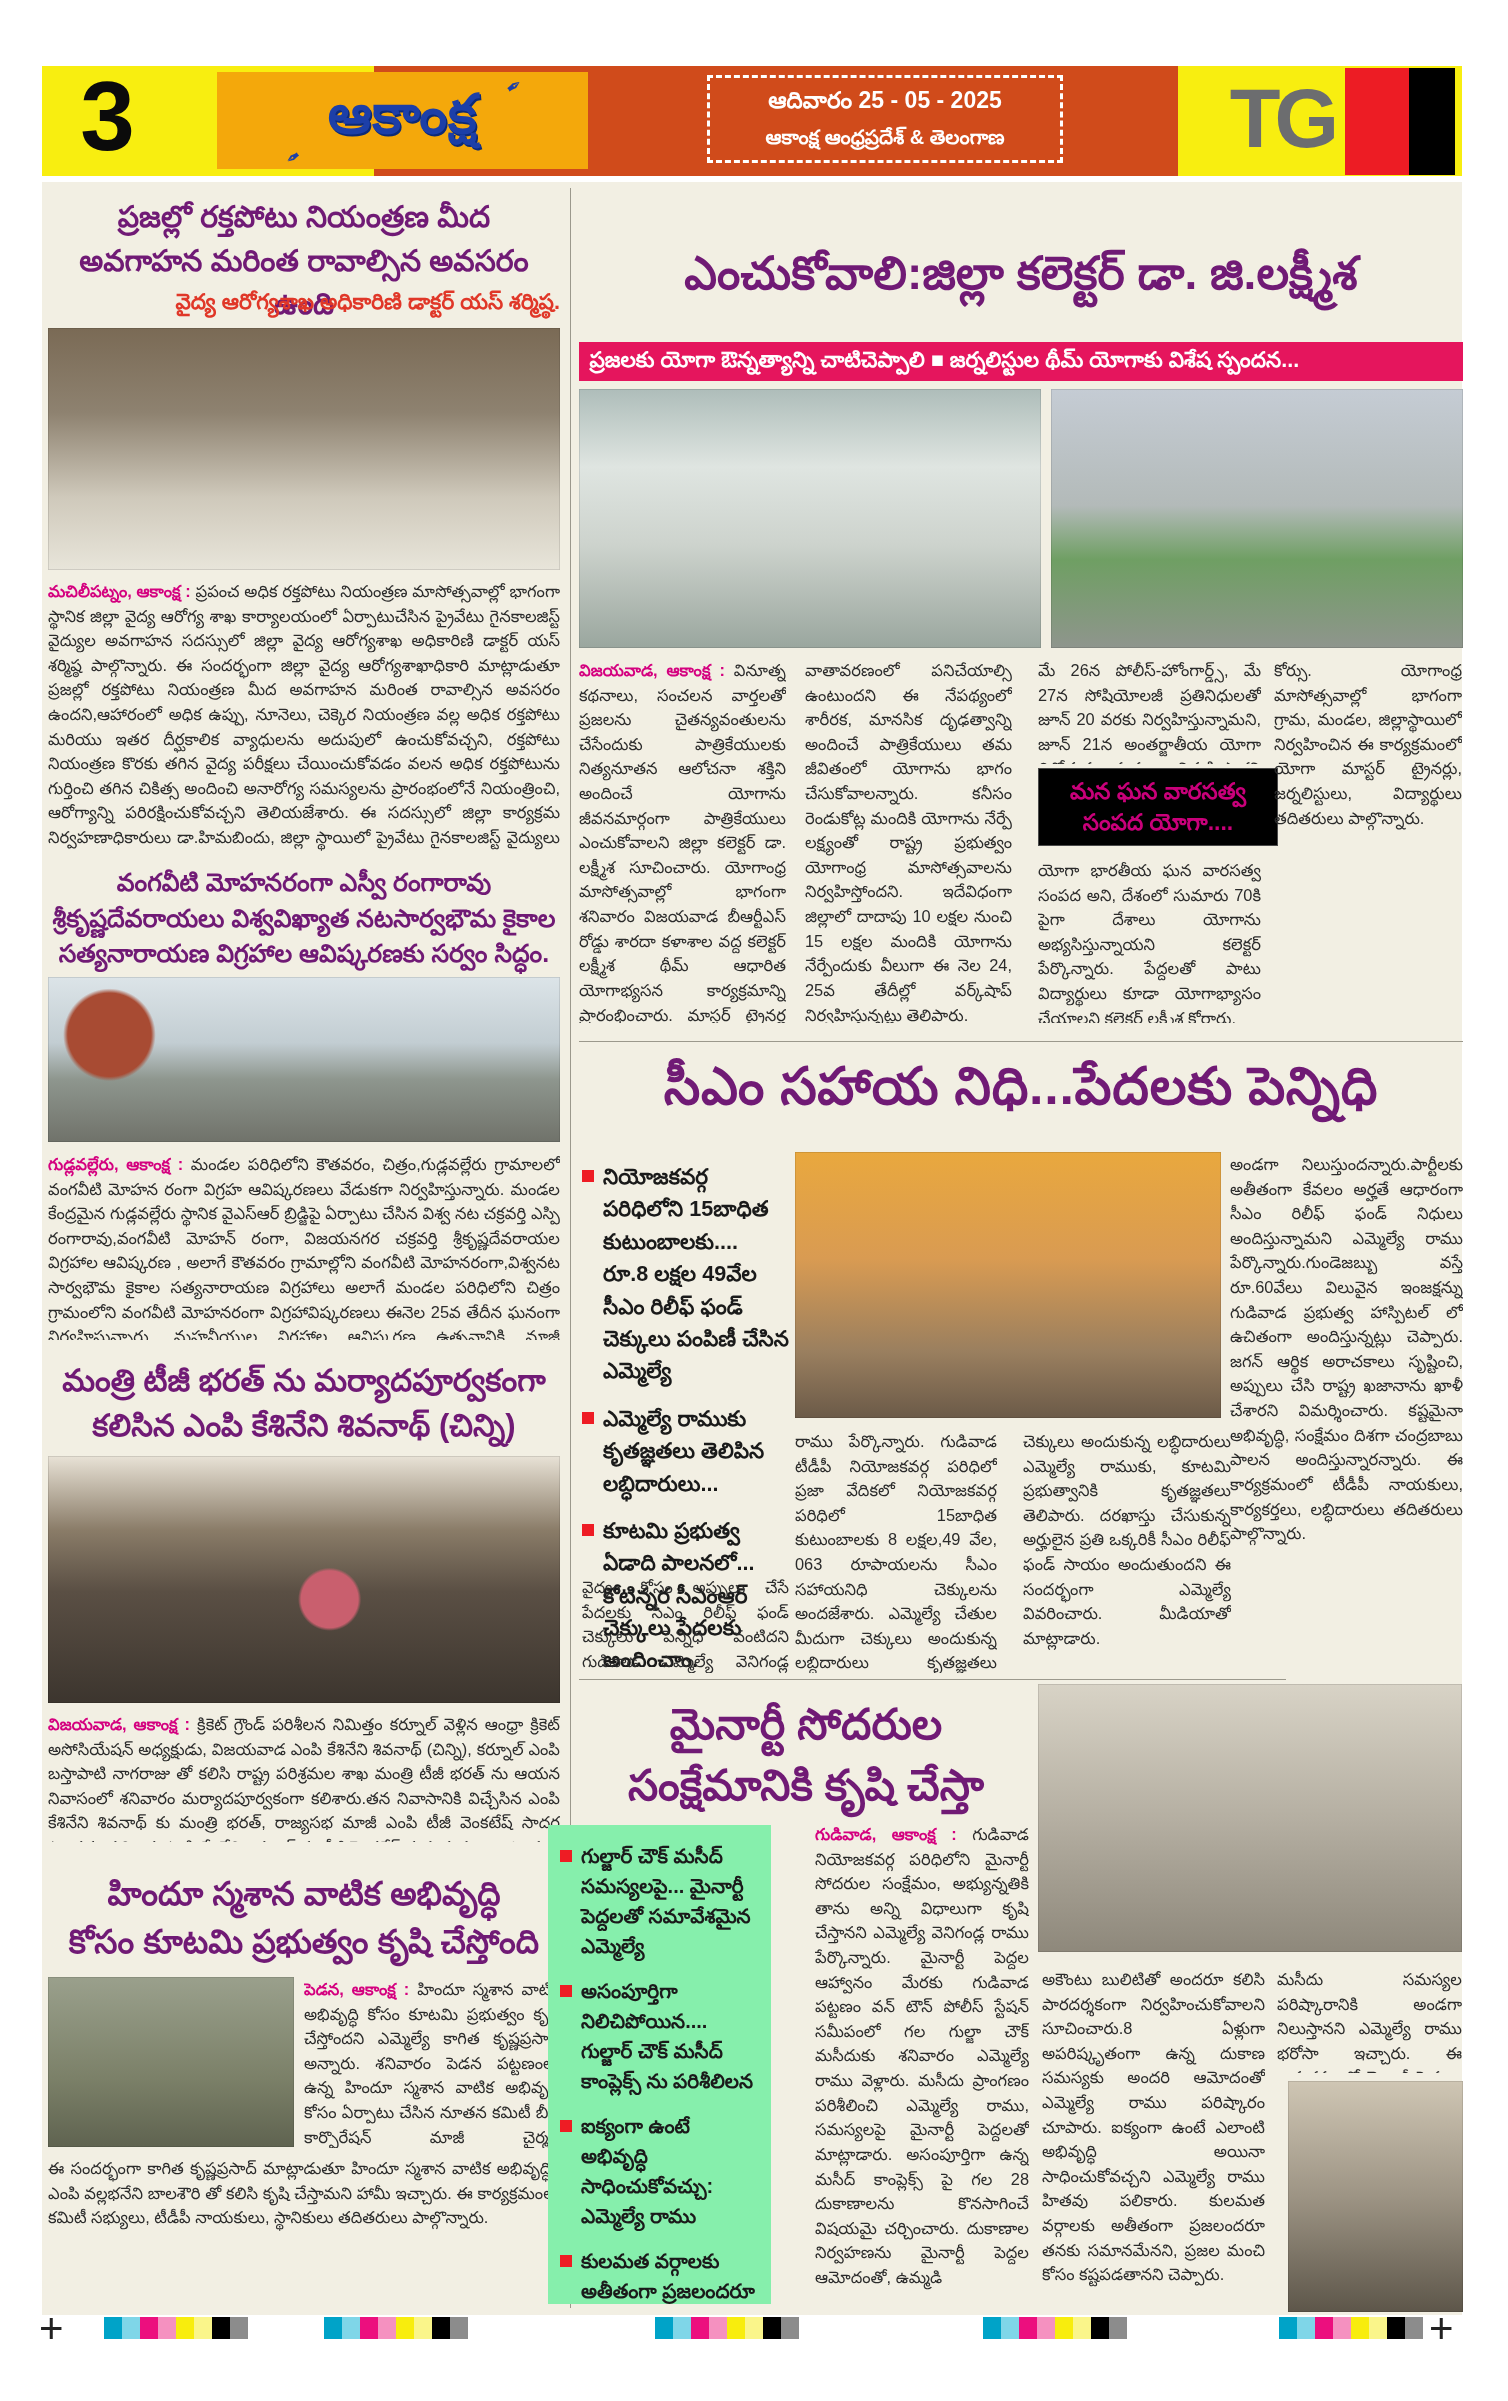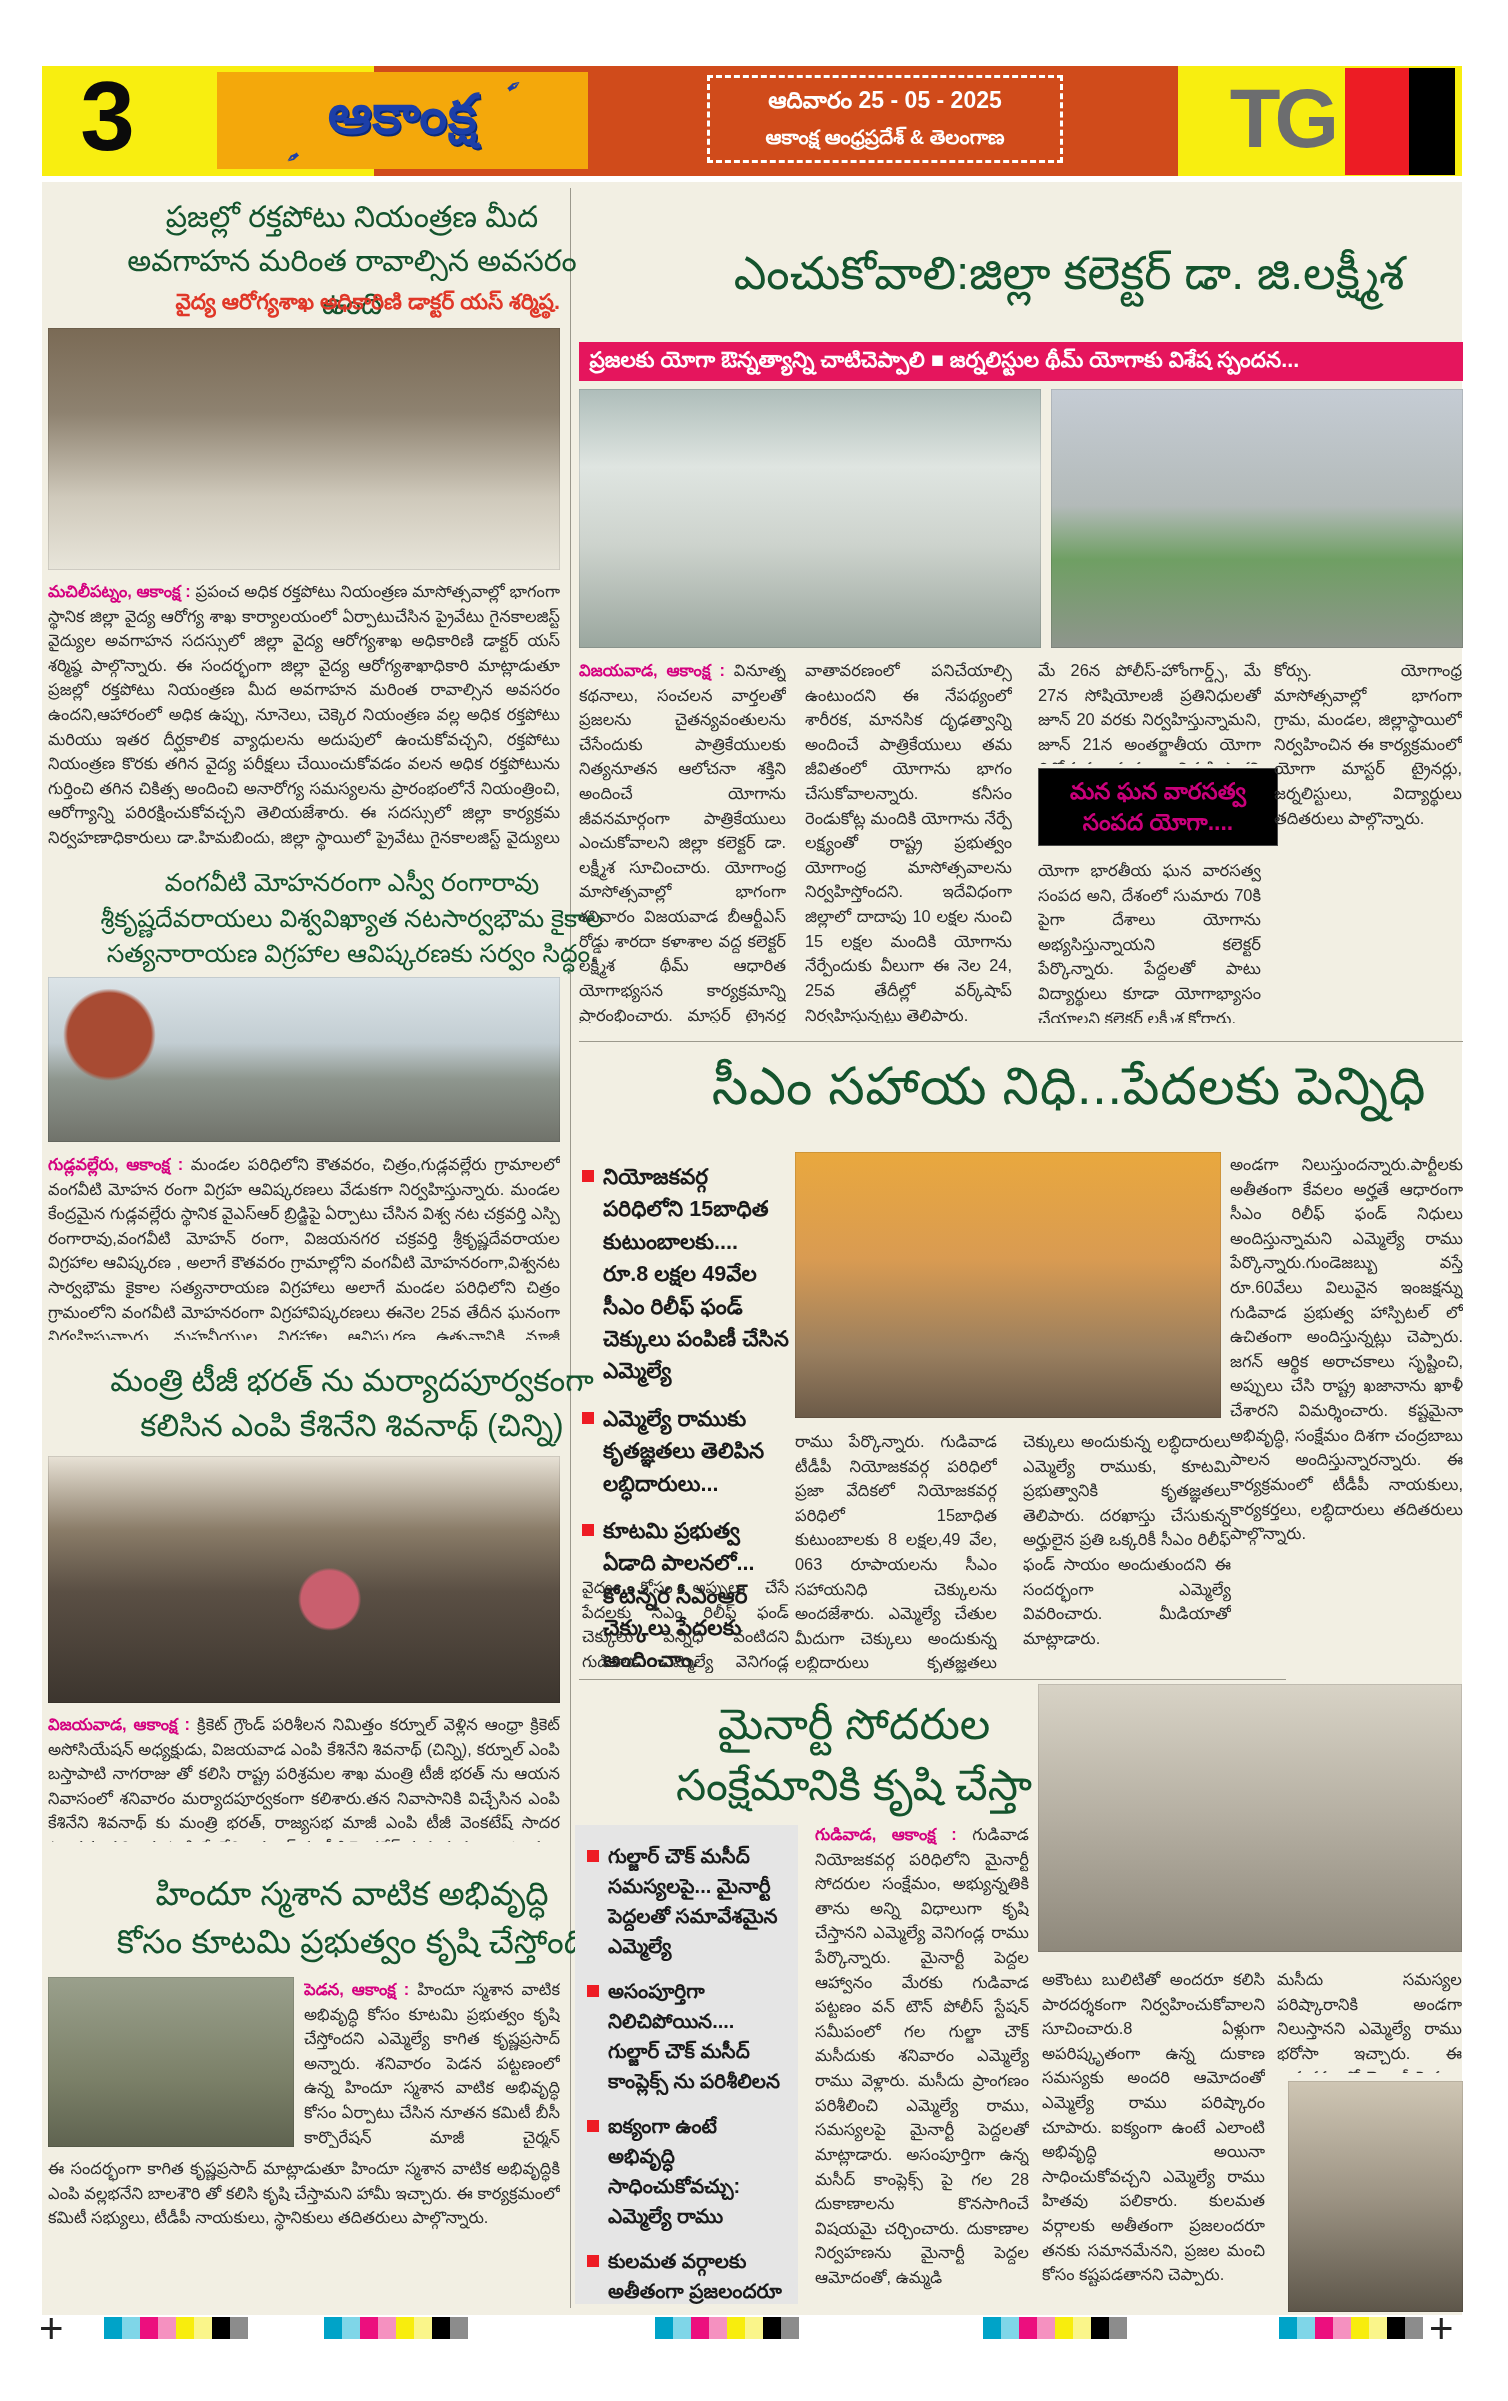--- a/index.html
+++ b/index.html
@@ -1,19 +1,19 @@
 <!DOCTYPE html>
 <html style="font-size:12px"><head>
 <meta charset="utf-8">
 <style>
   html,body{margin:0;padding:0;background:#ffffff;}
   #page{position:relative;width:1508px;height:2401px;background:#ffffff;overflow:hidden;
         font-family:"Liberation Sans","DejaVu Sans",sans-serif;}
   .abs{position:absolute;}
-  .hl{font-weight:normal;color:#14532d;text-align:center;margin-left:48px;}
+  .hl{font-weight:bold;color:#701a75;text-align:center;}
   .bodytxt{font-size:16.4px;line-height:1.5;text-align:justify;color:#2b2b2b;overflow:hidden;}
   .dateline{color:#d4007f;font-weight:bold;}
   .photo{box-shadow:0 0 0 0.7px rgba(0,0,0,.15) inset;}
   .ph-a{background:linear-gradient(180deg,#7a6a55 0%,#8e8270 35%,#cfc9bb 70%,#e8e5da 100%);}
   .ph-b{background:radial-gradient(circle at 12% 35%, #a84b33 0 9%, rgba(0,0,0,0) 10%),
         linear-gradient(180deg,#dce4e8 0%,#c2cdd2 40%,#8e968e 62%,#70726a 100%);}
   .ph-c{background:radial-gradient(circle at 55% 58%, #c95f6e 0 9%, rgba(0,0,0,0) 10%),
         linear-gradient(180deg,#e8e2d6 0%,#8a7c68 30%,#5a4f44 55%,#3c352e 100%);}
   .ph-d{background:linear-gradient(180deg,#9aa08c 0%,#7b8068 60%,#5f6350 100%);}
   .ph-e1{background:linear-gradient(180deg,#aebdba 0%,#dfe5e1 30%,#cdd3cd 60%,#9aa69e 100%);}
@@ -158,21 +158,21 @@
   </div>
   <div class="abs bodytxt" style="left:582px;top:1575px;width:207px;height:98px;">
     <span>వైద్యం కోసం అప్పులు చేసే పేదలకు సీఎం రిలీఫ్ ఫండ్ చెక్కులు పెన్నిధి వంటిదని గుడివాడ ఎమ్మెల్యే వెనిగండ్ల మాట్లాడారు.ఆపద సమయంలో సీఎం సహాయ నిధి పేదలకు అండగా నిలుస్తోందని ఆకాంక్షించారు.</span>
   </div>
 
   <div class="abs rule" style="left:579px;top:1679px;width:707px;height:0.7px;"></div>
   <div class="abs hl" style="left:579px;top:1700px;width:454px;font-size:43px;">మైనార్టీ సోదరుల</div>
   <div class="abs hl" style="left:579px;top:1761px;width:454px;font-size:43px;">సంక్షేమానికి కృషి చేస్తా</div>
   <div class="abs photo ph-g1" style="left:1038px;top:1684px;width:424px;height:268px;"></div>
 
-  <div class="abs" style="left:575px;top:1825px;width:223px;height:479px;background:#e5e5e5;box-sizing:border-box;padding:16.4px 10.4px 7.4px 12px;overflow:hidden;">
+  <div class="abs" style="left:548px;top:1825px;width:223px;height:479px;background:#86efac;box-sizing:border-box;padding:16.4px 10.4px 7.4px 12px;overflow:hidden;">
     <div class="bullet">
       <span class="bsq"></span>
       <span class="btxt" style="font-size:20px;">గుల్జార్ చౌక్ మసీద్ సమస్యలపై... మైనార్టీ పెద్దలతో సమావేశమైన ఎమ్మెల్యే</span>
     </div>
     <div class="bullet">
       <span class="bsq"></span>
       <span class="btxt" style="font-size:20px;">అసంపూర్తిగా నిలిచిపోయిన.... గుల్జార్ చౌక్ మసీద్ కాంప్లెక్స్ ను పరిశీలిలన</span>
     </div>
     <div class="bullet">
       <span class="bsq"></span>

